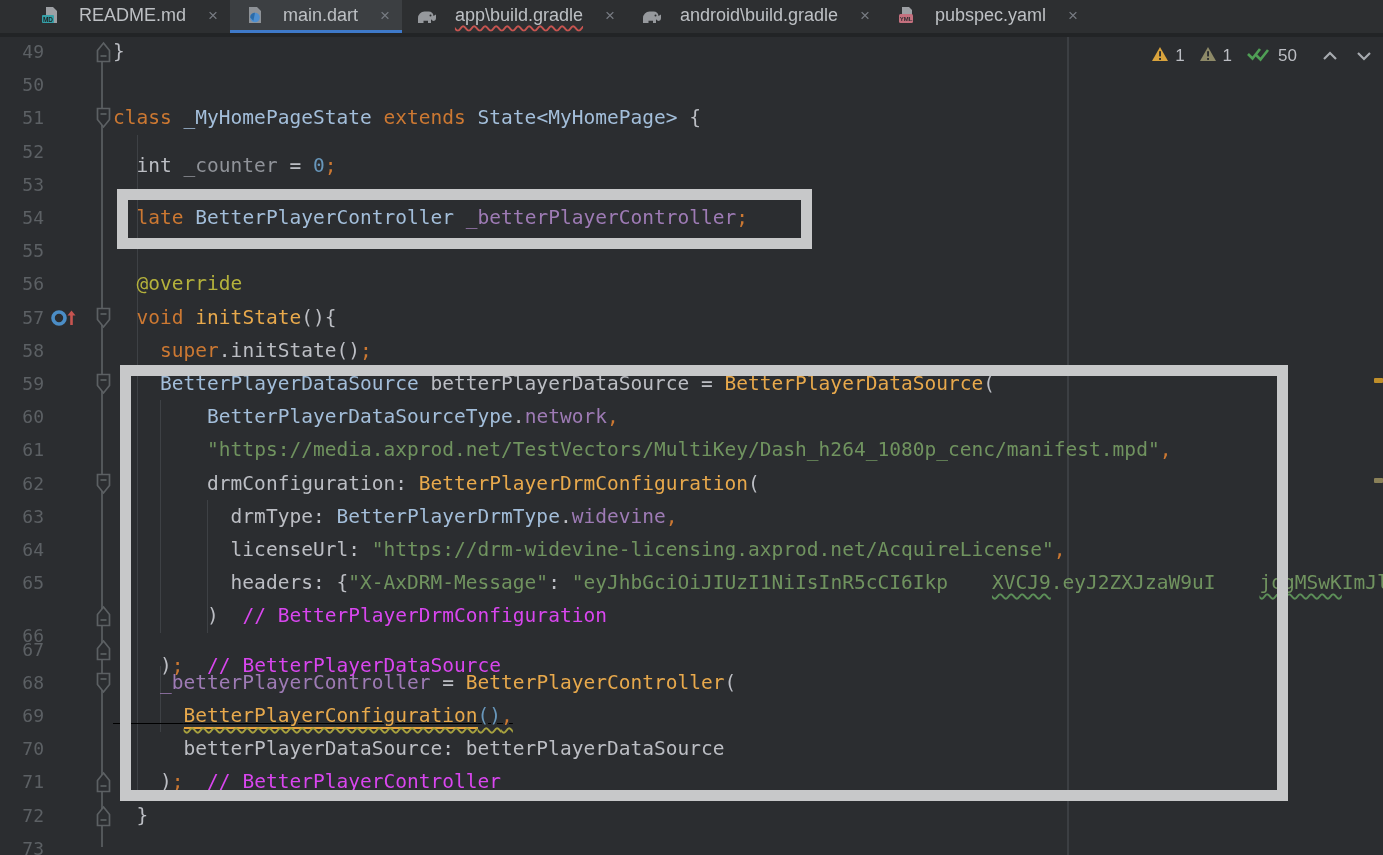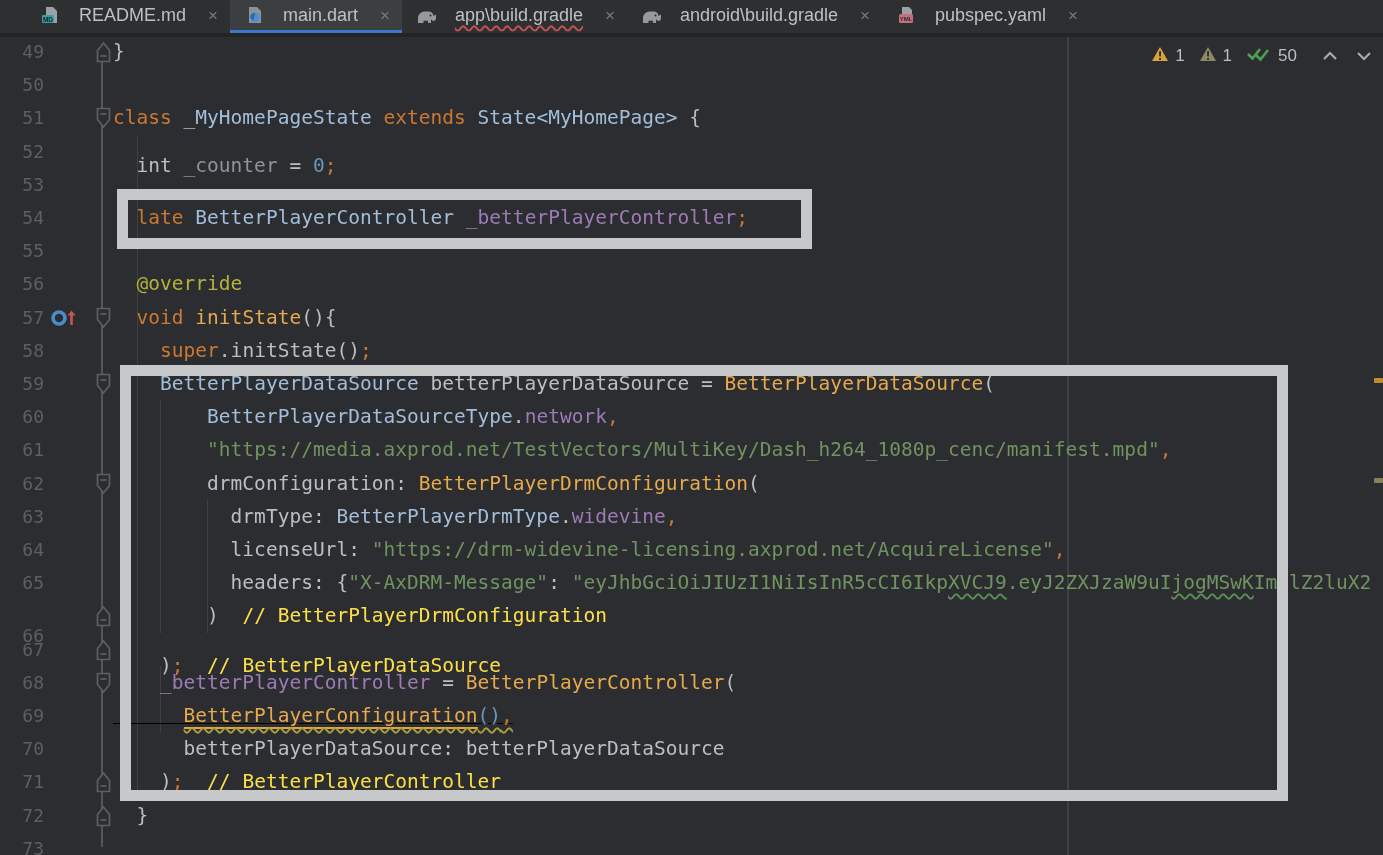--- a/index.html
+++ b/index.html
@@ -33,25 +33,25 @@
   #override-gutter-icon{position:absolute;left:49px;width:30px;height:22px;}
 
   
   .tk-plain{color:#BCBEC4}
   .tk-kw{color:#CC7832}
   .tk-type{color:#A3BEDA}
   .tk-field{color:#9E7BB5}
   .tk-func{color:#E8A94C}
   .tk-str{color:#70935F}
   .tk-num{color:#6897BB}
-  .tk-cmt{color:#fde047}
+  .tk-cmt{color:#d946ef}
   .tk-ann{color:#B5B23C}
   .tk-blue{color:#6897BB}
   .tk-gray{color:#909399}
-  .sq-green{text-decoration:underline wavy #5C8F58 1.8px;text-underline-offset:4px;}
+  .sq-green{text-decoration:underline wavy #5C8F58 1.8px;text-underline-offset:4px;margin-left:44px;}
   .sq-olive{text-decoration:underline wavy #A8A23E 1.8px;text-underline-offset:5px;}
   .ul-amber{border-bottom:2px solid #E8A33D;}
 
   
   .annotation-box{position:absolute;border:11px solid #C7C8C9;box-sizing:border-box;}
 
   
   #inspections{position:absolute;right:10px;top:8px;display:flex;align-items:center;gap:6px;}
   #inspections .count{font-size:17px;color:#BCBEC4;margin-right:8px;}
   #inspections .chev{margin-left:10px;display:inline-flex;}

